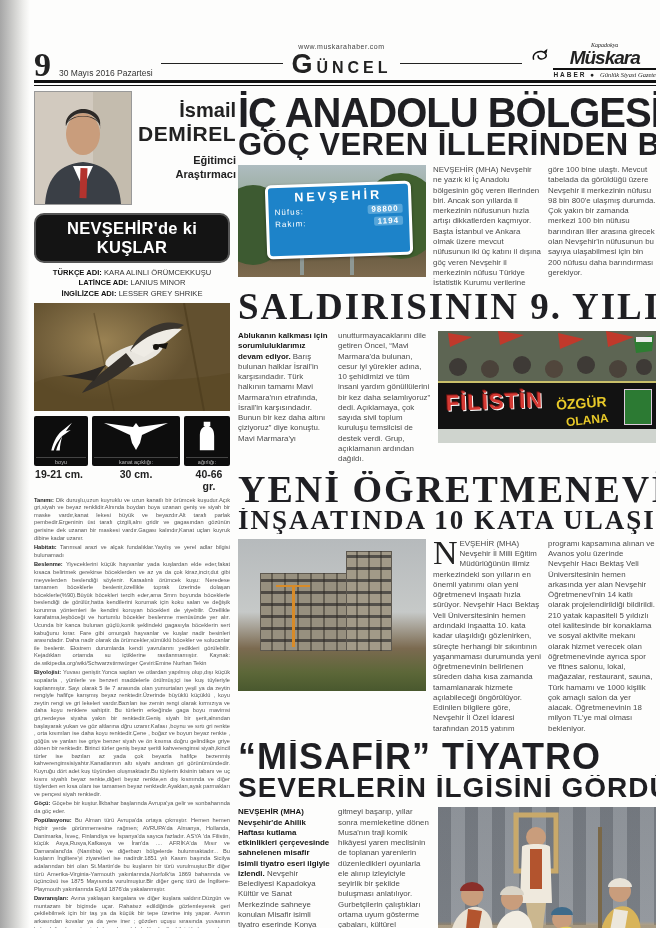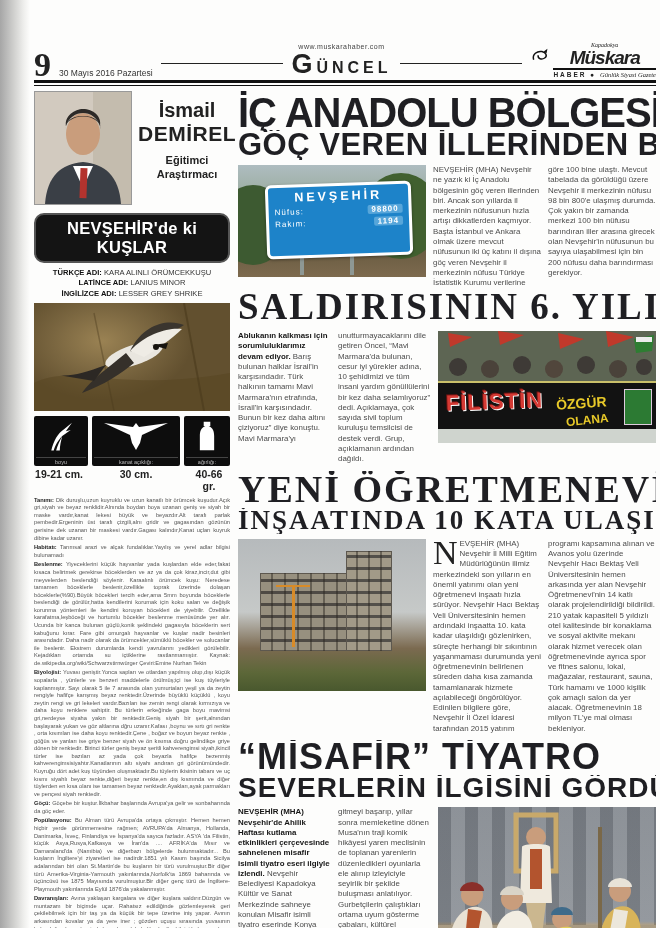--- a/index.html
+++ b/index.html
@@ -29,21 +29,21 @@
   .hrule-thick{border-top:3.5px solid #111;border-bottom:1px solid #111;height:2px;margin-top:2px;}
 
   
   .content{display:flex;gap:8px;margin-top:5px;}
   .sidebar{width:196px;flex:0 0 196px;}
   .main{flex:1;min-width:0;}
 
   
   .author{display:flex;gap:6px;align-items:flex-start;}
   .author-photo{width:96px;height:112px;border:1px solid #999;background:#cfc8bd;flex:0 0 96px;}
-  .author-meta{flex:1;text-align:center;padding-top:8px;}
+  .author-meta{flex:1;text-align:right;padding-top:8px;}
   .author-first{font-size:20px;font-weight:800;}
   .author-last{font-size:21px;font-weight:800;letter-spacing:.5px;}
   .author-role{font-size:11px;font-weight:700;margin-top:8px;line-height:1.25;}
 
   
   .bird-banner{margin-top:8px;background:#141414;color:#fff;border:2px solid #555;border-radius:10px;
       text-align:center;font-size:16.5px;font-weight:800;padding:4px 2px;letter-spacing:.3px;}
   .bird-names{margin-top:5px;text-align:center;font-size:7.6px;line-height:1.35;color:#333;}
   .bird-names b{color:#111;}
   .bird-photo{margin-top:4px;width:100%;height:108px;position:relative;overflow:hidden;
@@ -272,21 +272,21 @@
                   <span class="sign-val">1194</span>
                 </div>
               </div>
             </figure>
             <div class="acol">NEVŞEHİR (MHA) Nevşehir ne yazık ki İç Anadolu bölgesinin göç veren illerinden biri. Ancak son yıllarda il merkezinin nüfusunun hızla artışı dikkatlerden kaçmıyor. Başta İstanbul ve Ankara olmak üzere mevcut nüfusunun iki üç katını il dışına göç veren Nevşehir il merkezinin nüfusu Türkiye İstatistik Kurumu verilerine</div>
             <div class="acol">göre 100 bine ulaştı. Mevcut tabelada da görüldüğü üzere Nevşehir il merkezinin nüfusu 98 bin 800'e ulaşmış durumda. Çok yakın bir zamanda merkezi 100 bin nüfusu barındıran iller arasına girecek olan Nevşehir'in nüfusunun bu sayıya ulaşabilmesi için bin 200 nüfusu daha barındırması gerekiyor.</div>
           </div>
         </section>
 
         <section>
-          <div class="hl hl-serif hl2" style="margin-top:0;">SALDIRISININ 6. YILI</div>
+          <div class="hl hl-serif hl2" style="margin-top:0;">SALDIRISININ 9. YILI</div>
           <div class="row">
             <div class="acol"><b>Ablukanın kalkması için sorumluluklarımız devam ediyor.</b> <span>Barış bulunan halklar İsrail'in karşısındadır. Türk halkının tamamı Mavi Marmara'nın etrafında, İsrail'in karşısındadır. Bunun bir kez daha altını çiziyoruz” diye konuştu. Mavi Marmara'yı</span></div>
             <div class="acol">unutturmayacaklarını dile getiren Öncel, “Mavi Marmara'da bulunan, cesur iyi yürekler adına, 10 şehidimizi ve tüm insani yardım gönüllülerini bir kez daha selamlıyoruz” dedi. Açıklamaya, çok sayıda sivil toplum kuruluşu temsilcisi de destek verdi. Grup, açıklamanın ardından dağıldı.</div>
             <figure class="ph ph-protest">
               <svg width="218" height="52" viewBox="0 0 218 52" style="position:absolute;top:0;left:0;">
                 <rect width="218" height="52" fill="#5d6553"></rect>
                 <polygon points="10,2 34,6 12,16" fill="#c0392b"></polygon>
                 <polygon points="60,0 86,4 62,14" fill="#c0392b"></polygon>
                 <polygon points="120,2 146,8 122,18" fill="#c0392b"></polygon>
                 <polygon points="168,0 196,6 170,16" fill="#c0392b"></polygon>

